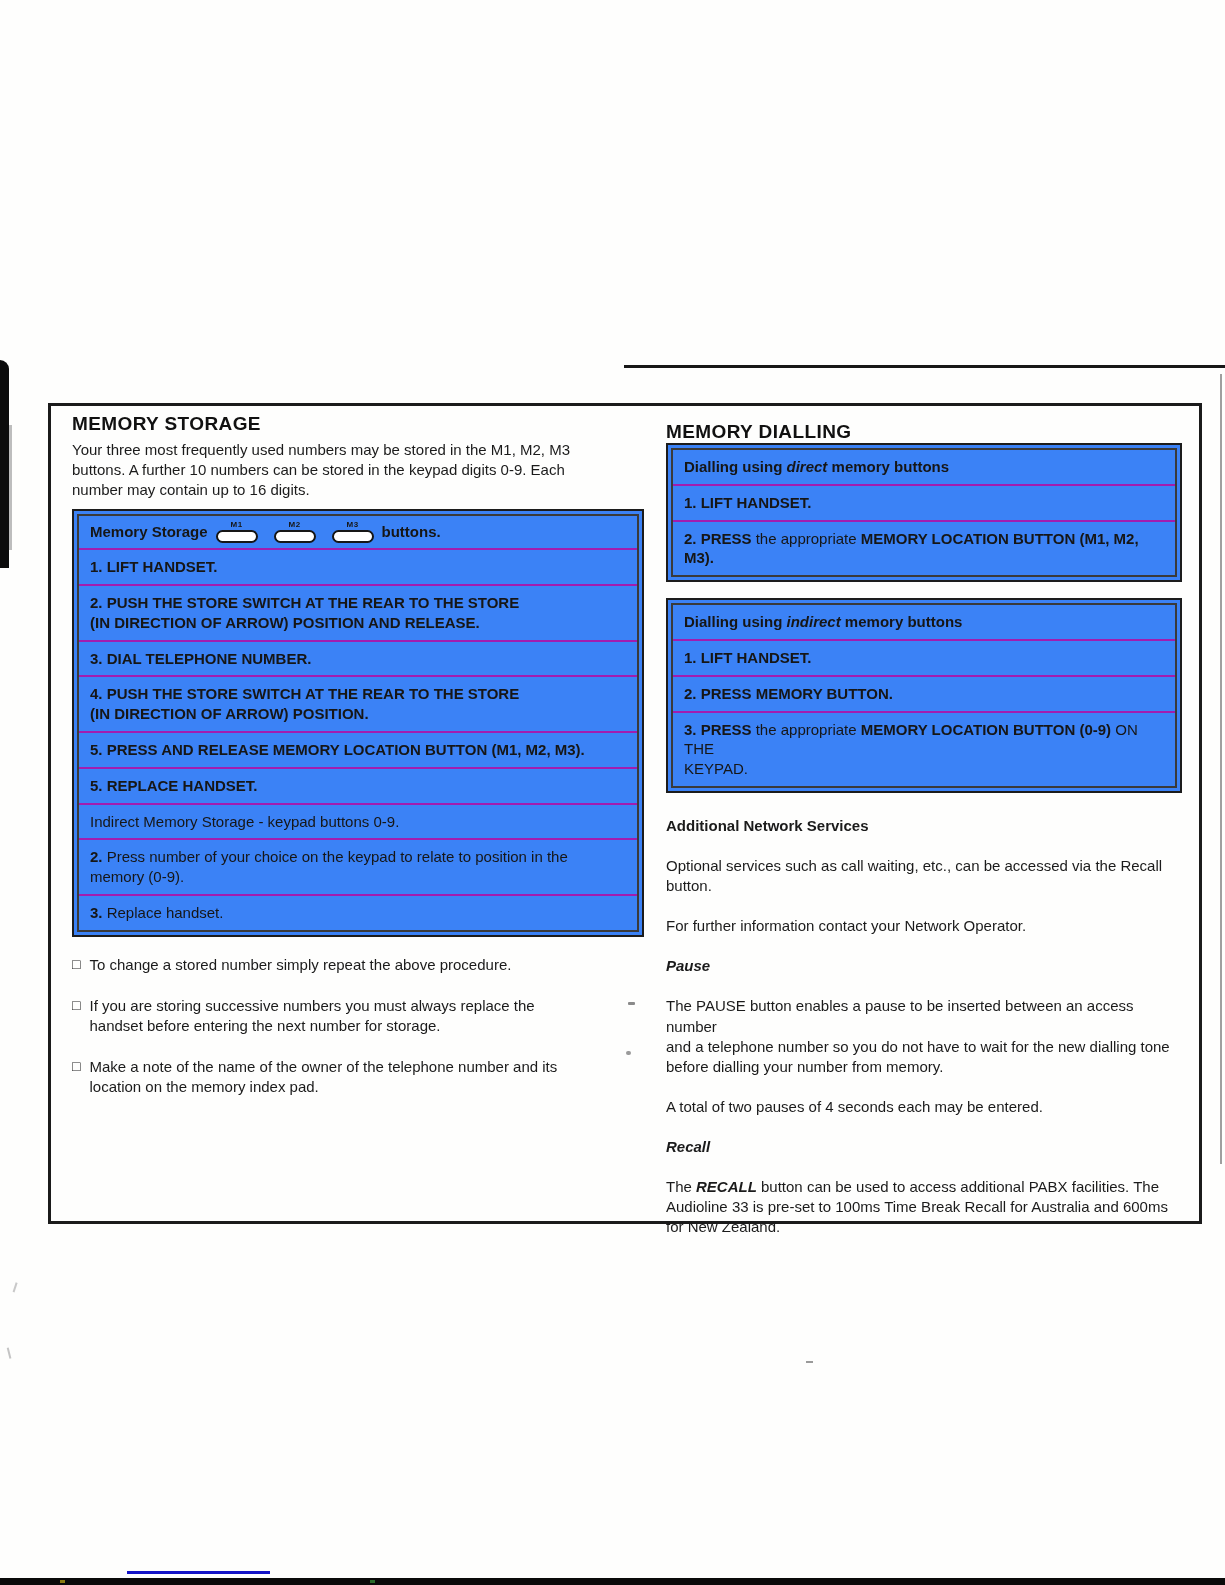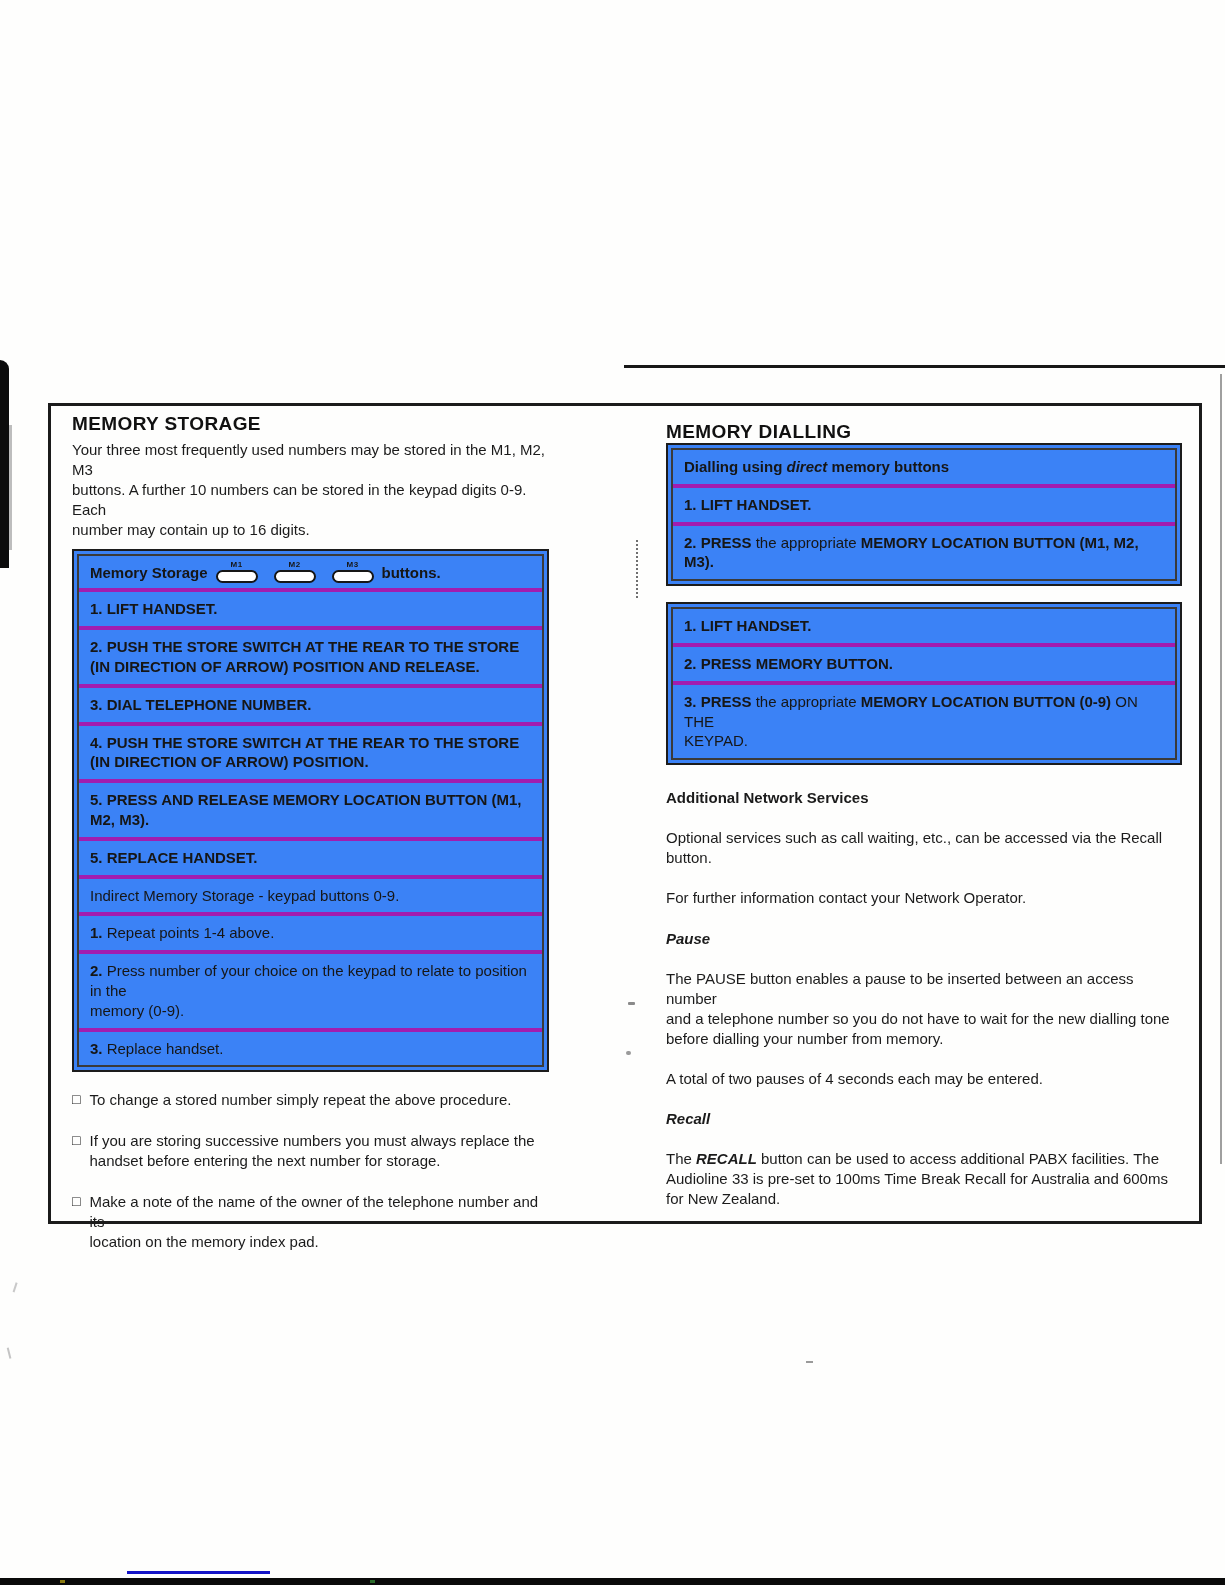--- a/index.html
+++ b/index.html
@@ -27,36 +27,36 @@
   #speck-margin-b { left:8px; top:1347px; width:7px; height:11px; border-left:2px solid #c4c4c4; transform:rotate(-14deg); }
   #speck-mid { left:806px; top:1361px; width:7px; height:2px; background:#9a9a9a; }
 
   
   #page-frame {
     left:48px; top:403px; width:1154px; height:821px;
     border:3px solid #1b1b1b; background:transparent;
   }
 
   
-  #col-left  { left:72px;  top:413px; width:477px; }
+  #col-left  { left:72px;  top:413px; width:572px; }
   #col-right { left:666px; top:421px; width:516px; }
 
   h1.sect {
     margin:0; font-size:19px; font-weight:700; letter-spacing:.4px; color:#111;
   }
   .intro {
     margin:5px 0 9px; font-size:15px; line-height:1.34; white-space:pre-line;
   }
 
   
   .dtable { border:2px solid #1c1c1c; padding:3px; background:#3b82f6; }
   .dtable-in { border:2px solid #3a3a3a; }
   .trow {
     padding:7px 11px; font-size:15px; line-height:1.32;
-    border-top:4px solid #a21caf; white-space:pre-line; color:#161616;
+    border-top:2px solid #a21caf; white-space:pre-line; color:#161616;
   }
   .trow:first-child { border-top:none; }
   .b  { font-weight:700; }
   .i  { }
   .bi { font-weight:700; font-style:italic; }
 
   
   .hrow { display:flex; align-items:center; white-space:normal; padding-top:5px; padding-bottom:5px; }
   .pillgrp { display:inline-flex; flex-direction:column; align-items:center; margin:0 8px; }
   .plabel { font-size:8px; font-weight:700; line-height:1; margin-bottom:1px; letter-spacing:.5px; }
@@ -123,21 +123,20 @@
 
     <div class="trow"><span class="b">1. LIFT HANDSET.</span></div>
         <div class="trow"><span class="b">2. PUSH THE STORE SWITCH AT THE REAR TO THE STORE
 (IN DIRECTION OF ARROW) POSITION AND RELEASE.</span></div>
         <div class="trow"><span class="b">3. DIAL TELEPHONE NUMBER.</span></div>
         <div class="trow"><span class="b">4. PUSH THE STORE SWITCH AT THE REAR TO THE STORE
 (IN DIRECTION OF ARROW) POSITION.</span></div>
         <div class="trow"><span class="b">5. PRESS AND RELEASE MEMORY LOCATION BUTTON (M1, M2, M3).</span></div>
         <div class="trow"><span class="b">5. REPLACE HANDSET.</span></div>
         <div class="trow"><span class="i">Indirect Memory Storage - keypad buttons 0-9.</span></div>
-        <div class="trow"><span class="b">1.</span><span> Repeat points 1-4 above.</span></div>
         <div class="trow"><span class="b">2.</span><span> Press number of your choice on the keypad to relate to position in the
 memory (0-9).</span></div>
         <div class="trow"><span class="b">3.</span><span> Replace handset.</span></div>
       </div>
   </div>
 
   <div class="notes">
       <div class="note">
         <span class="nbox">□</span>
         <span class="ntext">To change a stored number simply repeat the above procedure.</span>
@@ -161,20 +160,21 @@
   <div class="dtable">
     <div class="dtable-in">
       <div class="trow"><span class="b">Dialling using </span><span class="bi">direct</span><span class="b"> memory buttons</span></div>
     <div class="trow"><span class="b">1. LIFT HANDSET.</span></div>
         <div class="trow"><span class="b">2. PRESS</span><span> the appropriate </span><span class="b">MEMORY LOCATION BUTTON (M1, M2, M3).</span></div>
       </div>
   </div>
 
   <div class="dtable mt-b">
     <div class="dtable-in">
+      <div class="trow"><span class="b">Dialling using </span><span class="bi">indirect</span><span class="b"> memory buttons</span></div>
     <div class="trow"><span class="b">1. LIFT HANDSET.</span></div>
         <div class="trow"><span class="b">2. PRESS MEMORY BUTTON.</span></div>
         <div class="trow"><span class="b">3. PRESS</span><span> the appropriate </span><span class="b">MEMORY LOCATION BUTTON (0-9)</span><span> ON THE
 KEYPAD.</span></div>
       </div>
   </div>
 
   <div id="right-paras">
       <p class="rp"><span class="b">Additional Network Services</span></p>
       <p class="rp"><span>Optional services such as call waiting, etc., can be accessed via the Recall

